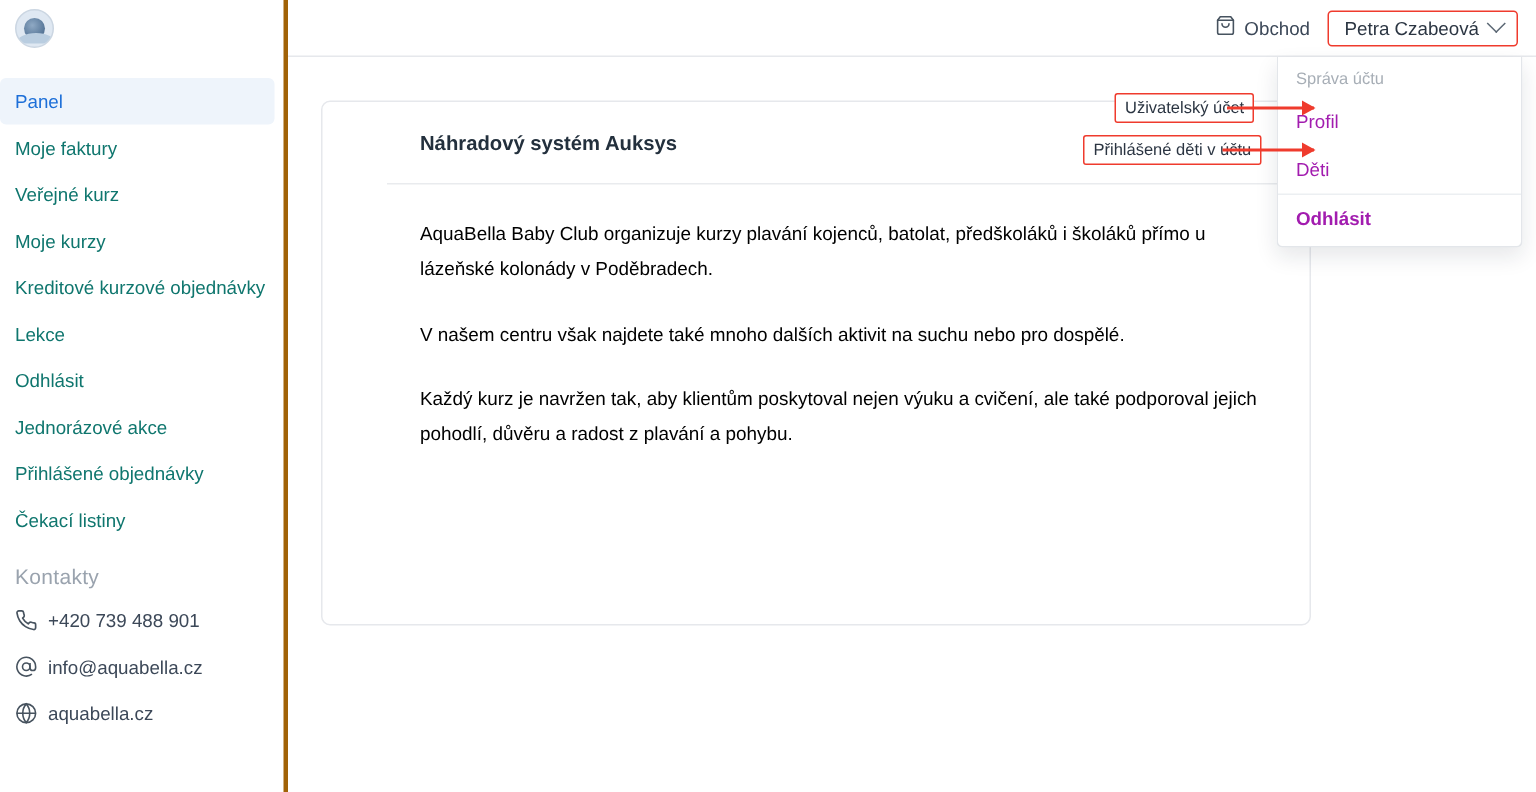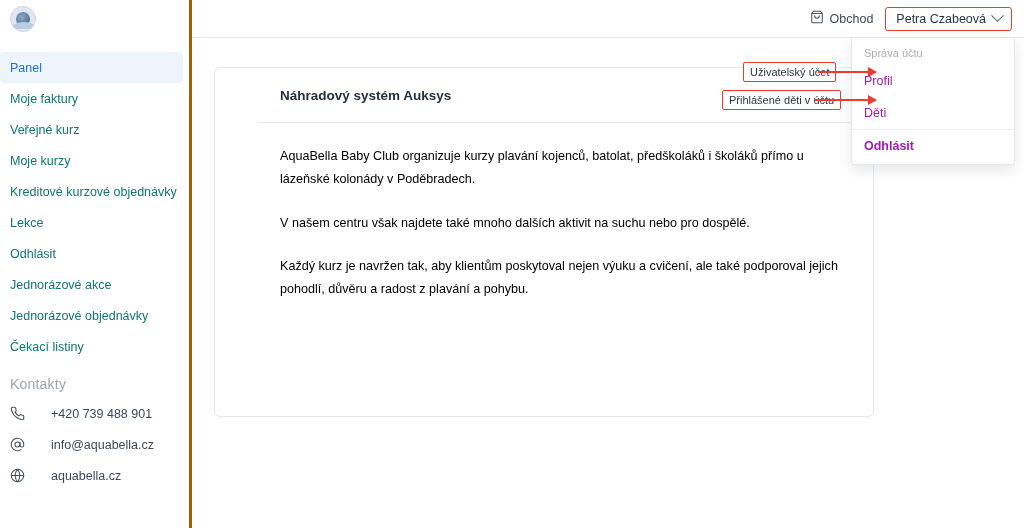--- a/index.html
+++ b/index.html
@@ -85,21 +85,21 @@
     margin-bottom: 6px;
     letter-spacing: .2px;
   }
   .contact-row {
     height: 31px;
     display: flex;
     align-items: center;
     padding-left: 10px;
     font-size: 12.5px;
     color: #3c4858;
-    gap: 26px;
+    gap: 7px;
   }
   .contact-row .ico {
     width: 15px; height: 15px;
     flex: 0 0 15px;
     display: inline-flex;
     align-items: center;
     justify-content: center;
     color: #47535f;
   }
   .contact-row svg { display: block; }
@@ -270,21 +270,21 @@
       <div class="nav-item">
           <span>Lekce</span>
         </div>
       <div class="nav-item">
           <span>Odhlásit</span>
         </div>
       <div class="nav-item">
           <span>Jednorázové akce</span>
         </div>
       <div class="nav-item">
-          <span>Jednorázové objednávky</span>
+          <span>Přihlášené objednávky</span>
         </div>
       <div class="nav-item">
           <span>Čekací listiny</span>
         </div>
     </nav>
 
     <div class="contacts-title">Kontakty</div>
 
     <div class="contact-row">
       <span class="ico">

